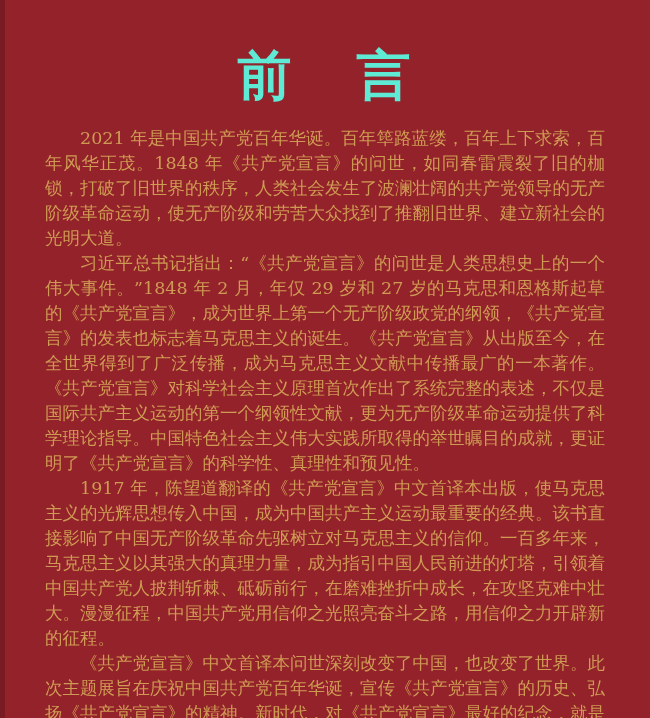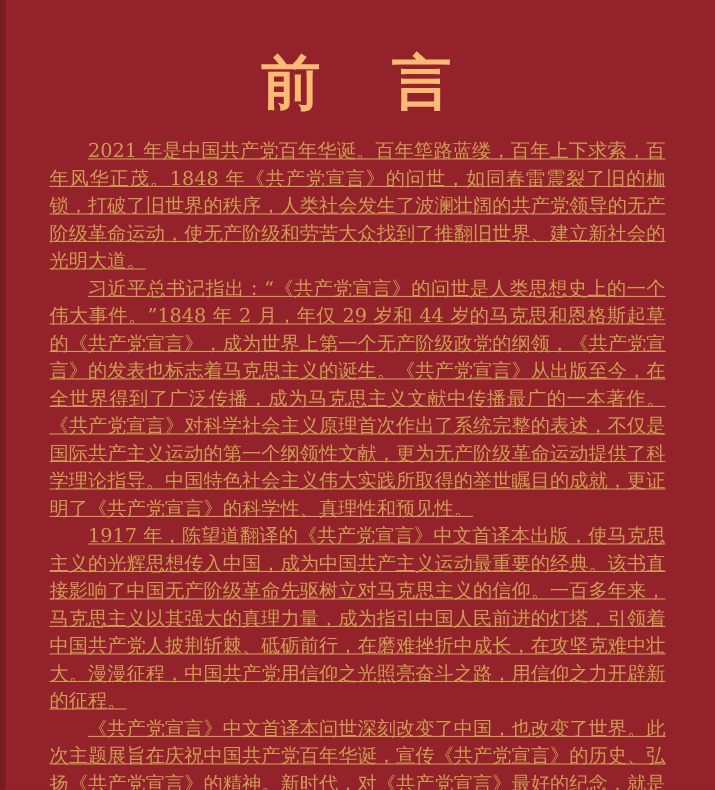--- a/index.html
+++ b/index.html
@@ -43,30 +43,29 @@
     padding: 0 45px;
     color: #cf9b54;
     font-size: 17.5px;
     line-height: 25px;
     text-align: justify;
   }
   .content p {
     margin: 0;
     text-indent: 2em;
     word-break: break-all;
-    text-decoration: underline;
   }
 </style>
 </head>
 <body style="background: rgb(148, 34, 42);">
 
 <div class="page">
   <div class="edge-shade"></div>
 
-  <h1 class="title" style="color: #fdba74;">前 言</h1>
+  <h1 class="title" style="color: #5eead4;">前 言</h1>
 
   <div class="content" style="color: rgb(207, 155, 84);">
     <p>2021 年是中国共产党百年华诞。百年筚路蓝缕，百年上下求索，百年风华正茂。1848 年《共产党宣言》的问世，如同春雷震裂了旧的枷锁，打破了旧世界的秩序，人类社会发生了波澜壮阔的共产党领导的无产阶级革命运动，使无产阶级和劳苦大众找到了推翻旧世界、建立新社会的光明大道。</p>
-    <p>习近平总书记指出：“《共产党宣言》的问世是人类思想史上的一个伟大事件。”1848 年 2 月，年仅 29 岁和 44 岁的马克思和恩格斯起草的《共产党宣言》，成为世界上第一个无产阶级政党的纲领，《共产党宣言》的发表也标志着马克思主义的诞生。《共产党宣言》从出版至今，在全世界得到了广泛传播，成为马克思主义文献中传播最广的一本著作。《共产党宣言》对科学社会主义原理首次作出了系统完整的表述，不仅是国际共产主义运动的第一个纲领性文献，更为无产阶级革命运动提供了科学理论指导。中国特色社会主义伟大实践所取得的举世瞩目的成就，更证明了《共产党宣言》的科学性、真理性和预见性。</p>
+    <p>习近平总书记指出：“《共产党宣言》的问世是人类思想史上的一个伟大事件。”1848 年 2 月，年仅 29 岁和 27 岁的马克思和恩格斯起草的《共产党宣言》，成为世界上第一个无产阶级政党的纲领，《共产党宣言》的发表也标志着马克思主义的诞生。《共产党宣言》从出版至今，在全世界得到了广泛传播，成为马克思主义文献中传播最广的一本著作。《共产党宣言》对科学社会主义原理首次作出了系统完整的表述，不仅是国际共产主义运动的第一个纲领性文献，更为无产阶级革命运动提供了科学理论指导。中国特色社会主义伟大实践所取得的举世瞩目的成就，更证明了《共产党宣言》的科学性、真理性和预见性。</p>
     <p>1917 年，陈望道翻译的《共产党宣言》中文首译本出版，使马克思主义的光辉思想传入中国，成为中国共产主义运动最重要的经典。该书直接影响了中国无产阶级革命先驱树立对马克思主义的信仰。一百多年来，马克思主义以其强大的真理力量，成为指引中国人民前进的灯塔，引领着中国共产党人披荆斩棘、砥砺前行，在磨难挫折中成长，在攻坚克难中壮大。漫漫征程，中国共产党用信仰之光照亮奋斗之路，用信仰之力开辟新的征程。</p>
     <p>《共产党宣言》中文首译本问世深刻改变了中国，也改变了世界。此次主题展旨在庆祝中国共产党百年华诞，宣传《共产党宣言》的历史、弘扬《共产党宣言》的精神。新时代，对《共产党宣言》最好的纪念，就是不忘初心，牢记使命，为实现中华民族伟大复兴的中国梦而努力奋斗！</p>
   </div>
 </div>
 
 </body></html>

